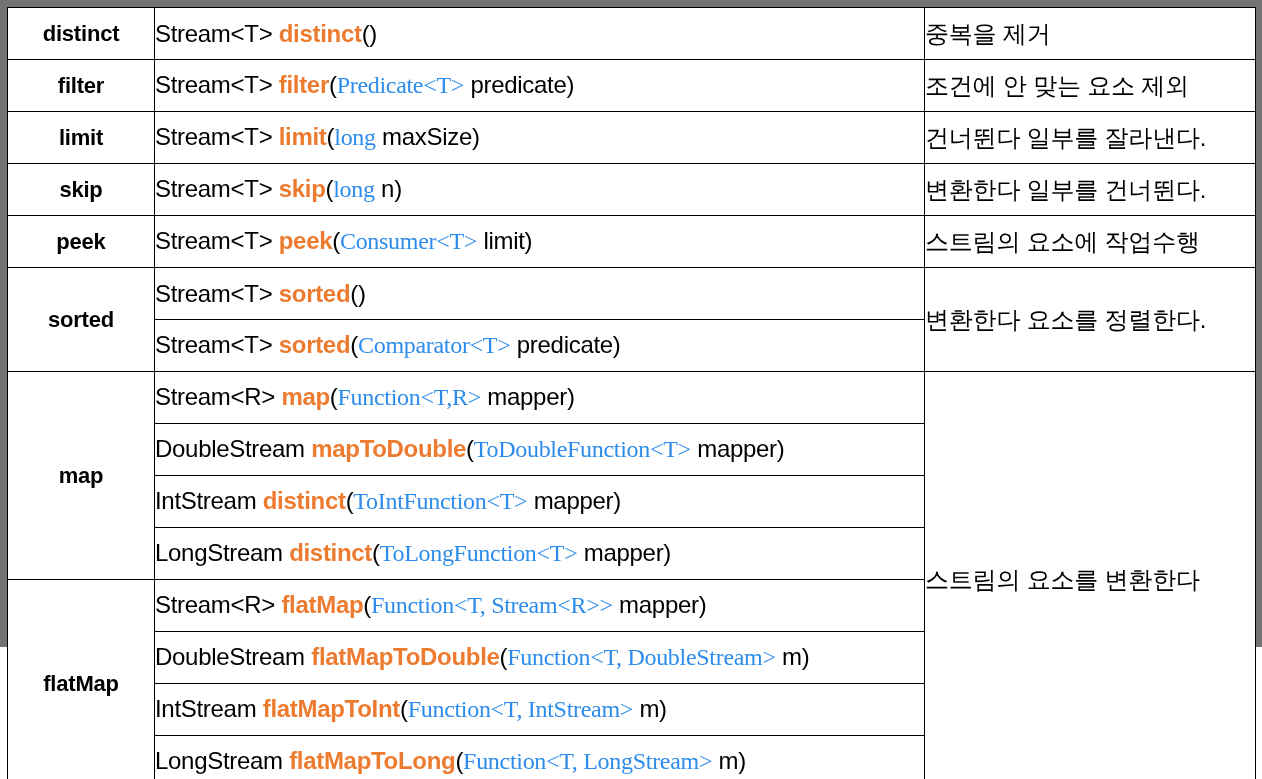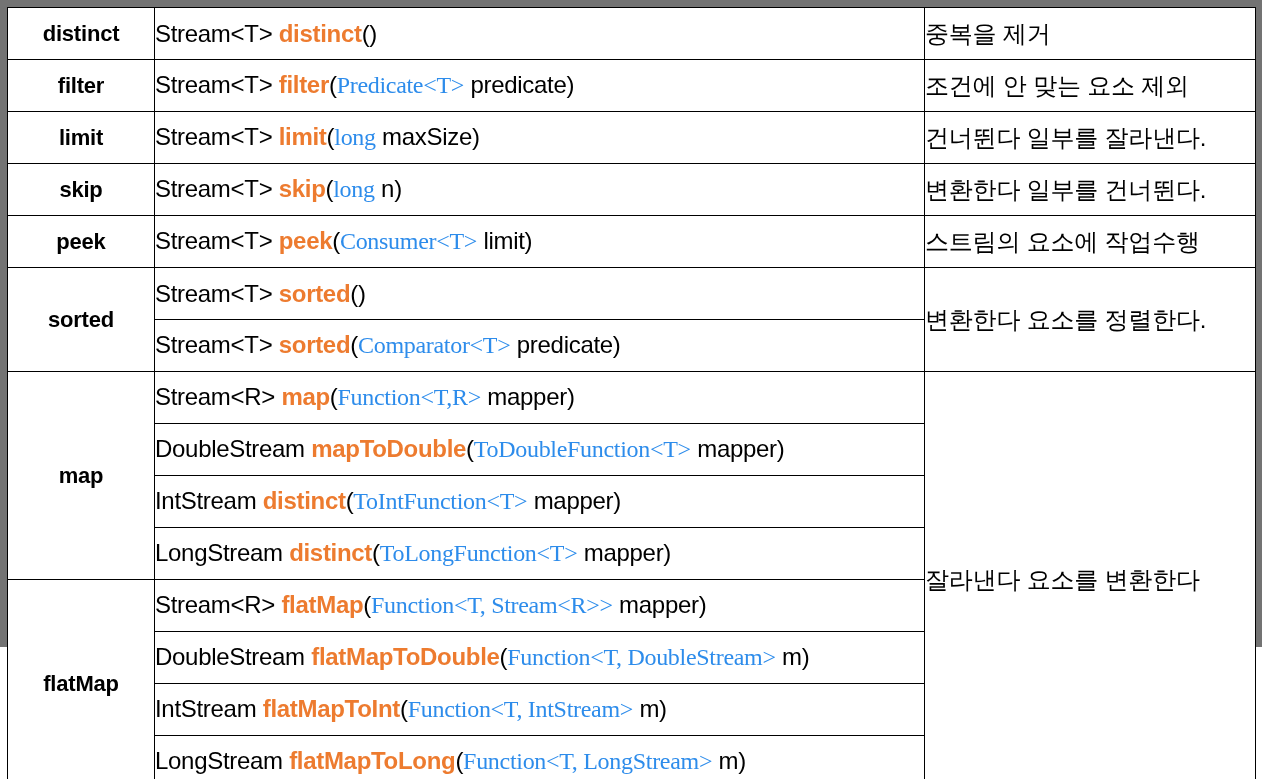--- a/index.html
+++ b/index.html
@@ -163,21 +163,21 @@
           </td>
         </tr>
         <tr>
           <td class="op" rowspan="4">
             <span class="op-label">map</span>
           </td>
           <td class="sig">
             <span class="sig-line"><span class="ret">Stream&lt;R&gt; </span><span class="mth">map</span><span class="pun">(</span><span class="typ">Function&lt;T,R&gt;</span><span class="arg"> mapper</span><span class="pun">)</span></span>
           </td>
           <td class="desc mid" rowspan="8">
-            <span class="desc-label">잘라낸다 요소를 변환한다</span>
+            <span class="desc-label">스트림의 요소를 변환한다</span>
           </td>
         </tr>
         <tr>
           <td class="sig">
             <span class="sig-line"><span class="ret">DoubleStream </span><span class="mth">mapToDouble</span><span class="pun">(</span><span class="typ">ToDoubleFunction&lt;T&gt;</span><span class="arg"> mapper</span><span class="pun">)</span></span>
           </td>
         </tr>
         <tr>
           <td class="sig">
             <span class="sig-line"><span class="ret">IntStream </span><span class="mth">distinct</span><span class="pun">(</span><span class="typ">ToIntFunction&lt;T&gt;</span><span class="arg"> mapper</span><span class="pun">)</span></span>

